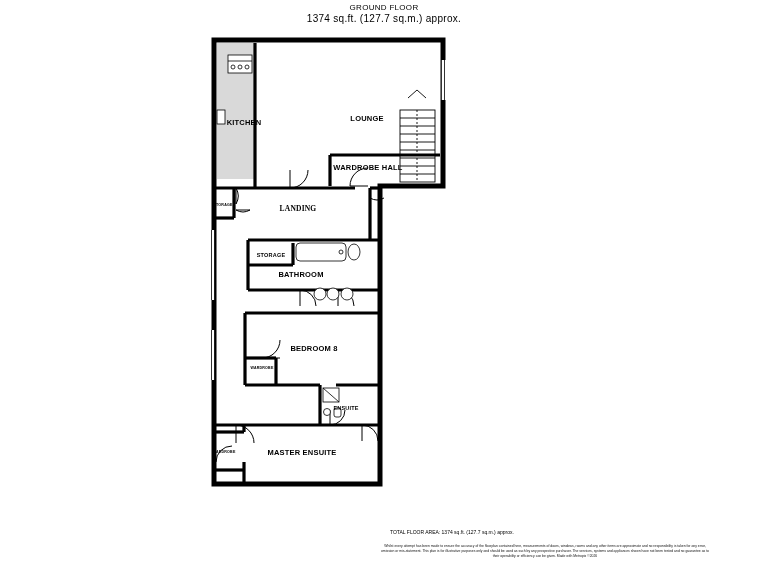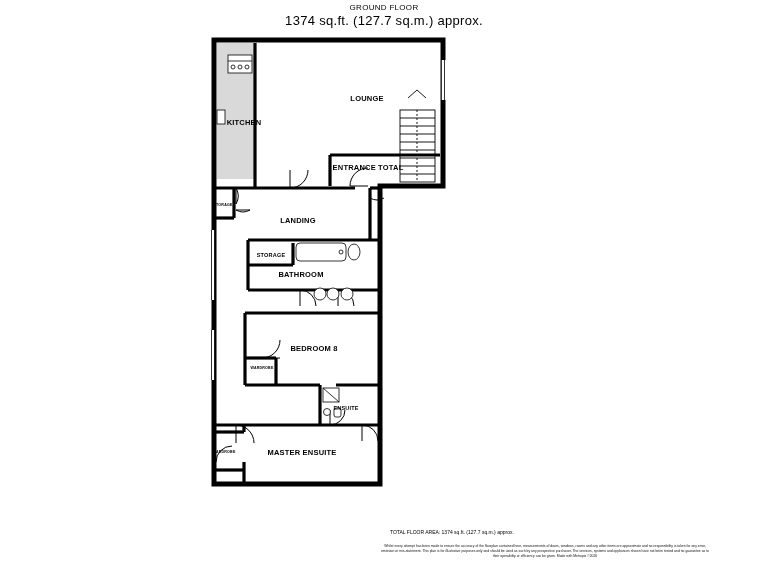--- a/index.html
+++ b/index.html
@@ -22,21 +22,21 @@
     height: 576px;
   }
   .hdr {
     position: absolute;
     width: 100%;
     text-align: center;
     font-size: 8px;
     letter-spacing: 0.3px;
   }
   .hdr-title { top: 3px; font-size: 8px; }
-  .hdr-sub { top: 13px; font-size: 13px; }
+  .hdr-sub { top: 13px; font-size: 10px; }
 
   .label {
     position: absolute;
     font-size: 7.5px;
     font-weight: bold;
     letter-spacing: 0.2px;
     white-space: nowrap;
     transform: translate(-50%, -50%);
     text-align: center;
   }
@@ -198,24 +198,24 @@
   </g>
 
   <g stroke="#000000" stroke-width="0.7">
     <line x1="380" y1="186" x2="380" y2="200"></line>
   </g>
 </svg>
 
 <div class="hdr hdr-title">GROUND FLOOR</div>
 <div class="hdr hdr-sub">1374 sq.ft. (127.7 sq.m.) approx.</div>
 
-<div class="label" style="left:347px; top:98px;padding-left:40px;">LOUNGE</div>
+<div class="label" style="left:347px; top:118px;padding-left:40px;">LOUNGE</div>
 <div class="label" style="left:244px; top:122px;">KITCHEN</div>
-<div class="label" style="left:368px; top:167px;">ENTRANCE TOTAL</div>
-<div class="label" style="left:298px; top:220px;">LANDING</div>
+<div class="label" style="left:368px; top:167px;">WARDROBE HALL</div>
+<div class="label" style="left:298px; top:208px;font-family:Liberation Serif, serif;">LANDING</div>
 <div class="label tiny" style="left:223px; top:205px;">STORAGE</div>
 <div class="label small" style="left:271px; top:255px;">STORAGE</div>
 <div class="label" style="left:301px; top:274px;">BATHROOM</div>
 <div class="label" style="left:314px; top:348px;">BEDROOM 8</div>
 <div class="label tiny" style="left:262px; top:368px;">WARDROBE</div>
 <div class="label small" style="left:346px; top:408px;">ENSUITE</div>
 <div class="label" style="left:302px; top:452px;">MASTER ENSUITE</div>
 <div class="label tiny" style="left:224px; top:452px;">WARDROBE</div>
 
 <div class="footer-total">TOTAL FLOOR AREA:  1374 sq.ft. (127.7 sq.m.) approx.</div>

